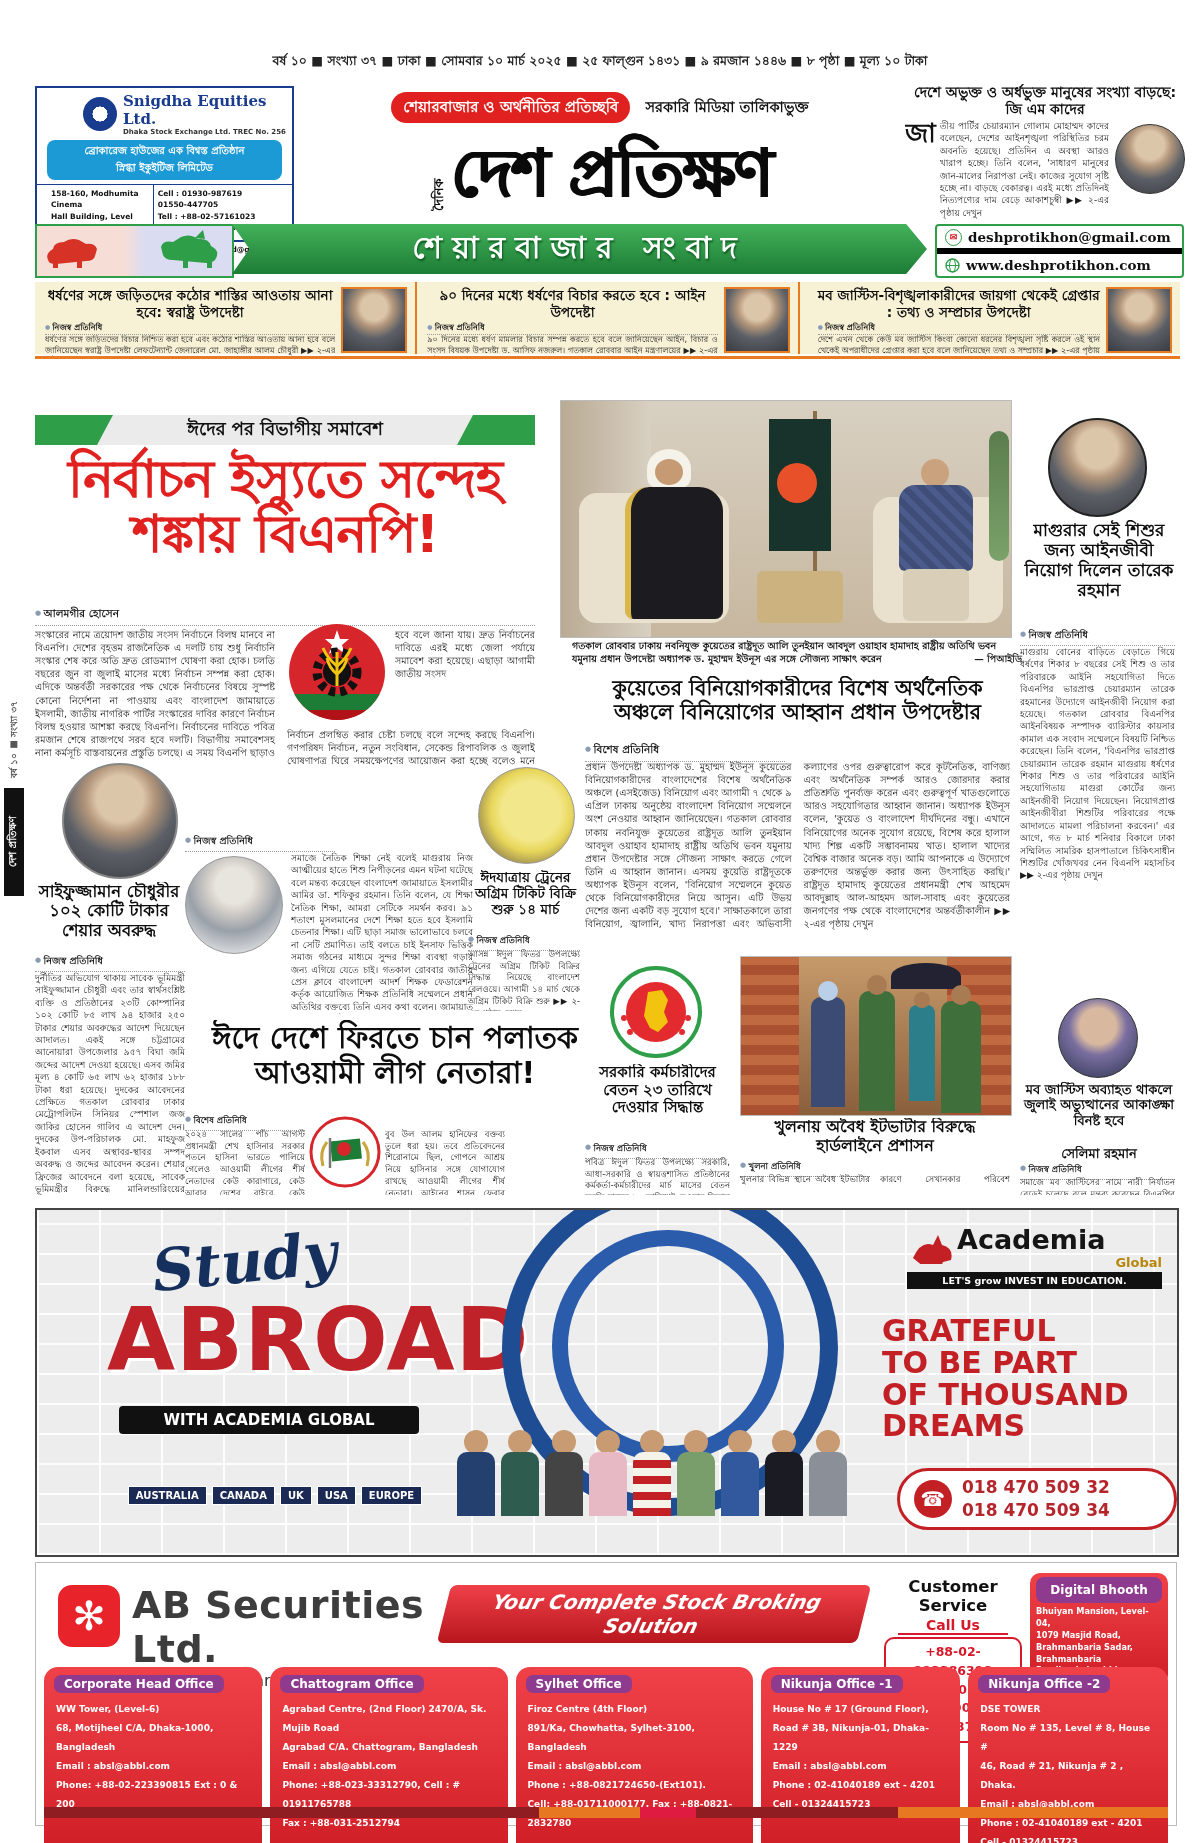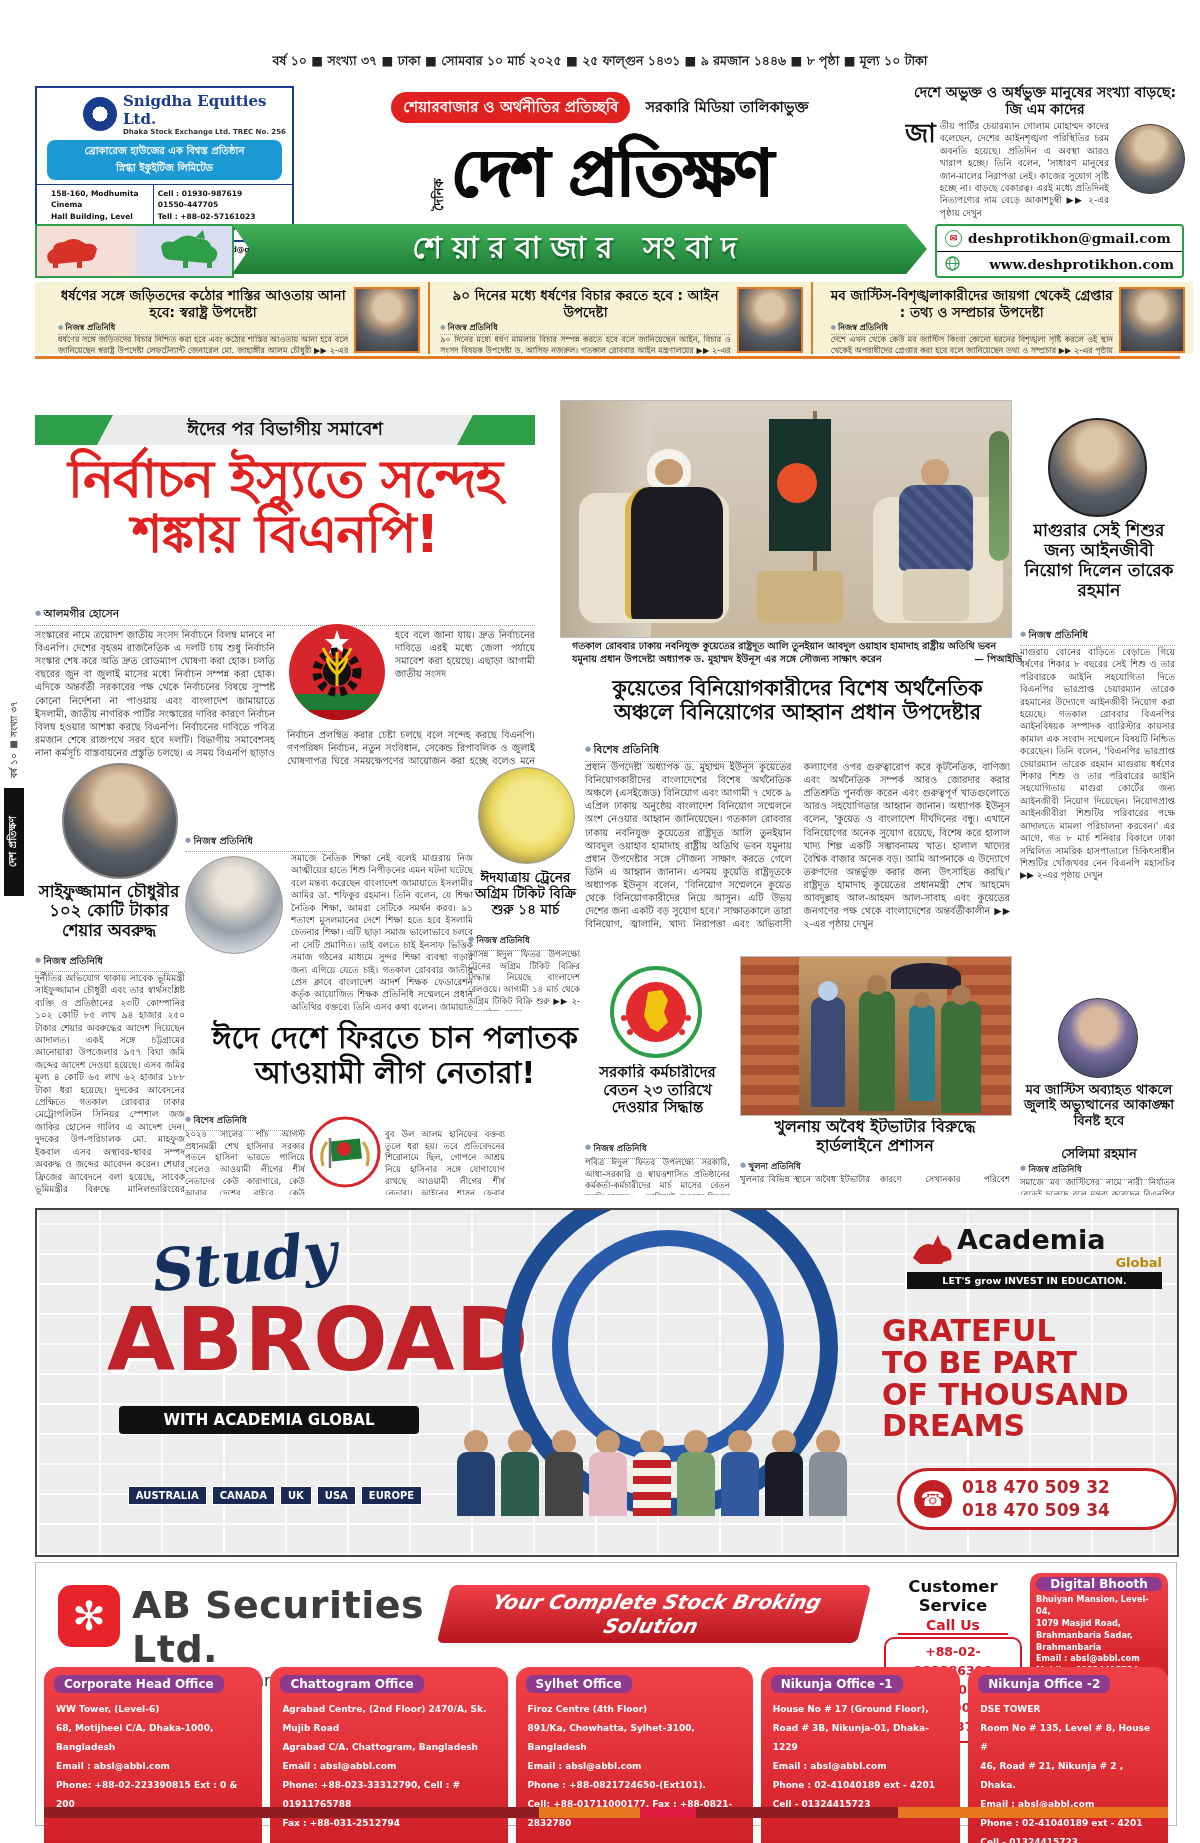--- a/index.html
+++ b/index.html
@@ -23,23 +23,23 @@
   .logo-big{font-size:66px;font-weight:900;letter-spacing:-2px;color:#0a0a0a;text-shadow:1px 0 #0a0a0a,2px 0 #0a0a0a;}
   .eng-name{font-family:"DejaVu Serif",serif;font-weight:bold;font-size:20px;color:#111;}
   .green-fade{background:linear-gradient(90deg,#0a6b2d,#bfe3c7 70%,rgba(255,255,255,0));height:5px;}
   .vert{writing-mode:vertical-rl;transform:rotate(180deg);}
   
   .banner{background:linear-gradient(180deg,#43b25a,#1d7c35);color:#fff;font-weight:900;font-size:30px;letter-spacing:10px;
           display:flex;align-items:center;justify-content:center;
           clip-path:polygon(0 0,97% 0,100% 50%,97% 100%,0 100%,2.5% 50%);text-shadow:1px 2px 2px #0d5a22;}
   .contact-box{border:2px solid #2f9e48;border-radius:4px;background:#fff;display:flex;flex-direction:column;}
   .contact-row{flex:1;display:flex;align-items:center;gap:6px;padding:0 8px;font-family:"DejaVu Serif",serif;font-weight:bold;font-size:13.5px;color:#111;}
-  .contact-row + .contact-row{border-top:1px solid #000000;justify-content:space-between;}
+  .contact-row + .contact-row{border-top:6px solid #000000;}
   
-  .briefs{background:#f7f1d6;display:flex;padding-left:13px;}
+  .briefs{background:#f7f1d6;display:flex;}
   .brief{flex:1;display:flex;padding:5px 8px 4px 10px;gap:6px;min-width:0;}
   .brief + .brief{border-left:2px solid #e87a22;}
   .brief-hl{font-size:13.5px;font-weight:bold;line-height:1.25;text-align:center;color:#0d0d0d;}
   .brief-byline{font-size:8px;font-weight:bold;border-bottom:1px dotted #999;}
   .brief-byline::before{content:"● ";color:#8a9cb4;font-size:6px;vertical-align:1px;}
   
   .kicker{background:#ebebeb;display:flex;align-items:center;justify-content:center;font-weight:bold;font-size:18px;position:relative;overflow:hidden;}
   .kick-end{position:absolute;top:0;bottom:0;width:90px;background:#2f9e48;}
   .kick-l{left:-20px;transform:skewX(-28deg);}
   .kick-r{right:-20px;transform:skewX(-28deg);}
@@ -401,21 +401,21 @@
     </div>
     <div class="abs ctr" style="left:408px;top:22px;width:420px;height:58px;background:linear-gradient(180deg,#f0414a,#b8161d);transform:skewX(-14deg);color:#fff;font-weight:800;font-style:italic;font-size:20px;display:flex;align-items:center;justify-content:center;border-radius:6px;">Your Complete Stock Broking Solution</div>
     <div class="abs ctr" style="left:848px;top:14px;width:138px;">
       <span style="display:block;font-size:16.5px;font-weight:bold;color:#111;">Customer Service</span>
       <span style="display:block;font-size:14px;font-weight:bold;color:#d6192a;border-bottom:2px solid #d6192a;margin:2px 14px;">Call Us</span>
       <span class="pre" style="display:block;border:2px solid #d6192a;border-radius:10px;padding:4px 2px;font-size:12.5px;font-weight:bold;color:#d6192a;line-height:1.5;">+88-02-223386398
 +88-02-2223390815
 +88 01313708040</span>
     </div>
     <div class="abs" style="left:994px;top:10px;width:138px;height:112px;background:linear-gradient(180deg,#f04149,#cf1d25);border-radius:10px;padding:4px 6px;box-sizing:border-box;">
-      <span class="ctr" style="display:block;background:#8e3a8e;border-radius:8px;color:#fff;font-weight:bold;font-size:12px;padding:0 0;">Digital Bhooth</span>
+      <span class="ctr" style="display:block;background:#8e3a8e;border-radius:8px;color:#fff;font-weight:bold;font-size:12px;padding:6px 0;">Digital Bhooth</span>
       <span class="pre" style="display:block;color:#fff;font-size:8.2px;font-weight:bold;line-height:1.45;margin-top:3px;">Bhuiyan Mansion, Level-04,
 1079 Masjid Road, Brahmanbaria Sadar,
 Brahmanbaria
 Email : absl@abbl.com
 Mobile : 01324415724</span>
     </div>
 
     <div class="abs" style="left:8px;top:104px;width:1124px;display:flex;gap:8px;">
       <div class="office" style="flex:1.05;">
         <span class="office-h">Corporate Head Office</span>

